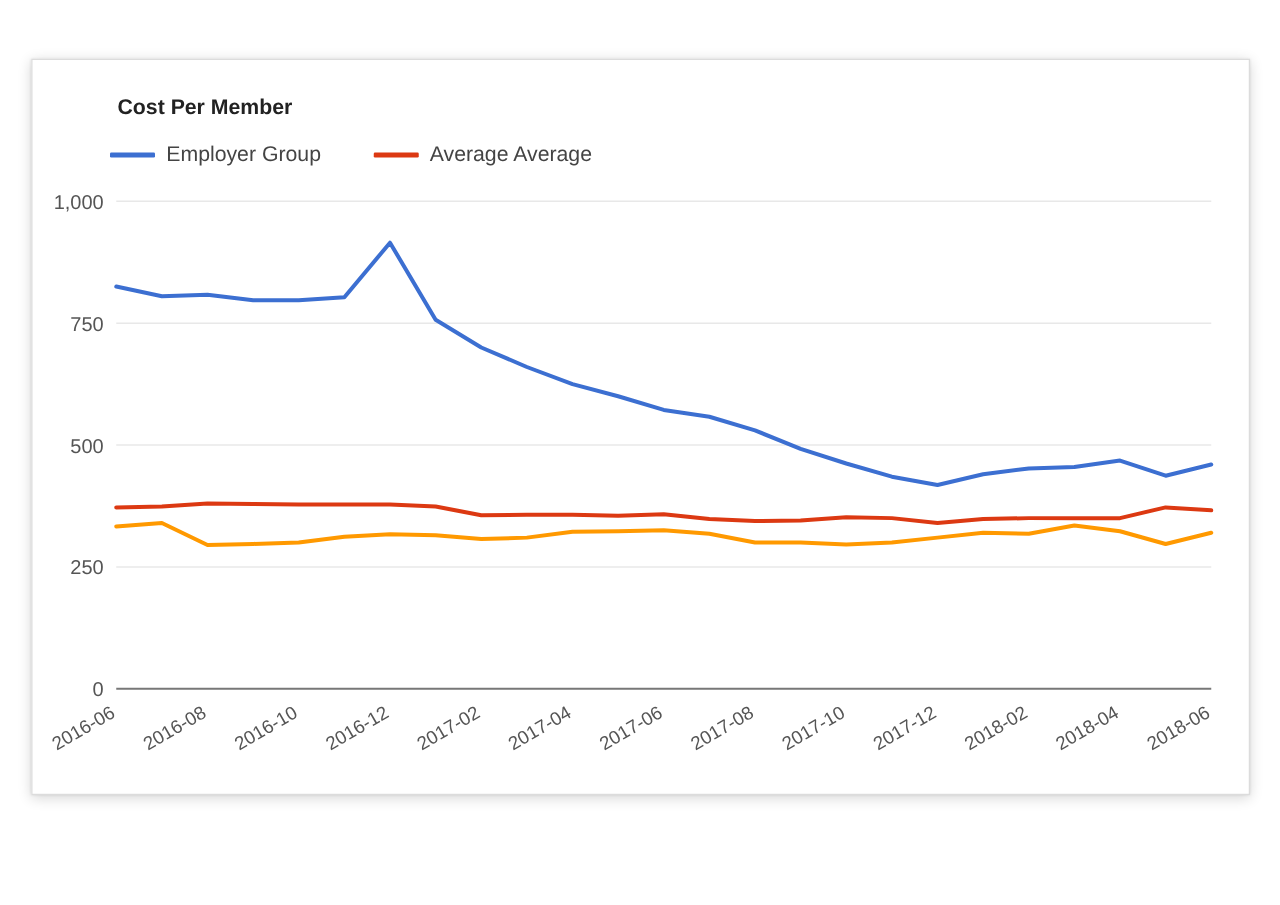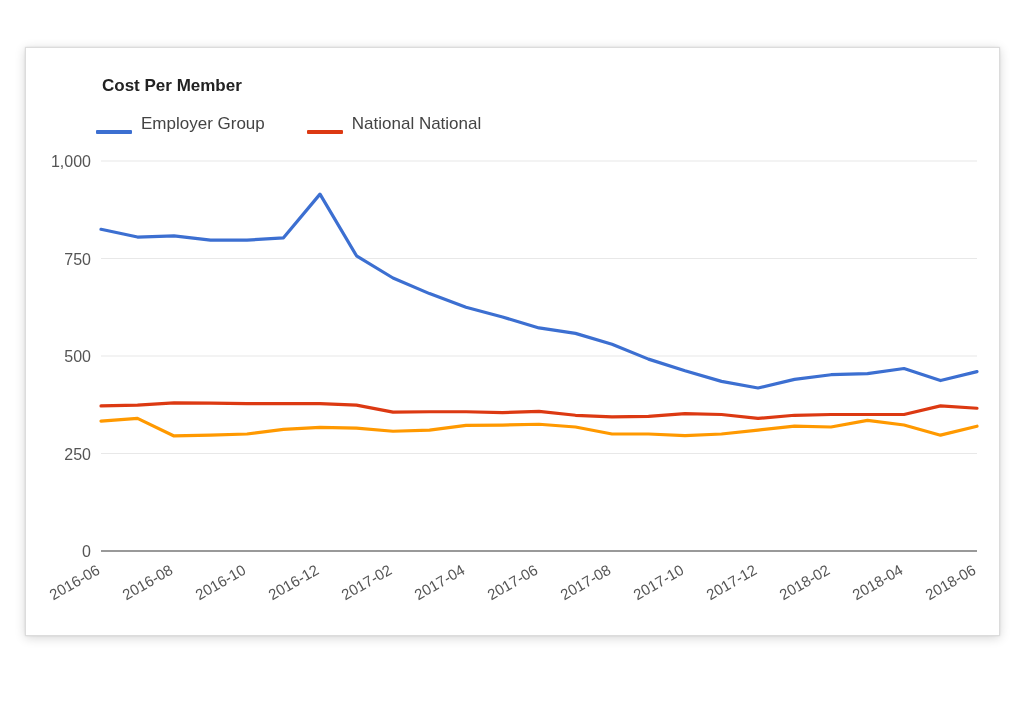--- a/index.html
+++ b/index.html
@@ -35,21 +35,21 @@
     top: 47px;
     width: 975px;
     height: 589px;
     background: #ffffff;
     border: 1px solid #dcdcdc;
     box-shadow: 0 2px 10px rgba(0,0,0,0.16), 0 0 2px rgba(0,0,0,0.10);
     box-sizing: border-box;
   }
   #chart-wrap {
     position: absolute;
-    left: 8px; top: 0;
+    left: 0; top: 0;
     width: 791px;
     height: 587px;
   }
   .chart-title {
     position: absolute;
     left: 68px;
     top: 28px;
     font-size: 17px;
     font-weight: bold;
     color: #222222;
@@ -59,21 +59,21 @@
   #legend {
     position: absolute;
     left: 62px;
     top: 58px;
     height: 22px;
     display: flex;
     align-items: center;
   }
   .legend-item {
     display: flex;
-    align-items: flex-end;
+    align-items: center;
     margin-right: 42px;
     white-space: nowrap;
     margin-top: 13px;
   }
   .legend-swatch {
     width: 36px;
     height: 4px;
     border-radius: 1px;
     margin-right: 9px;
     display: inline-block;
@@ -125,21 +125,21 @@
 
       <div class="chart-title">Cost Per Member</div>
 
       <div id="legend">
           <div class="legend-item">
             <span class="legend-swatch" style="background: rgb(60, 111, 209);"></span>
             <span class="legend-label">Employer Group</span>
           </div>
           <div class="legend-item">
             <span class="legend-swatch" style="background: rgb(220, 57, 18);"></span>
-            <span class="legend-label">National National</span>
+            <span class="legend-label">Average Average</span>
           </div>
         </div>
 
       <svg id="plot" width="973" height="587">
           <line x1="67" y1="503" x2="943" y2="503" class="axisline"></line>
           <text x="57" y="509" class="ytick">0</text>
           <line x1="67" y1="405.5" x2="943" y2="405.5" class="gridline"></line>
           <text x="57" y="411.5" class="ytick">250</text>
           <line x1="67" y1="308" x2="943" y2="308" class="gridline"></line>
           <text x="57" y="314" class="ytick">500</text>

